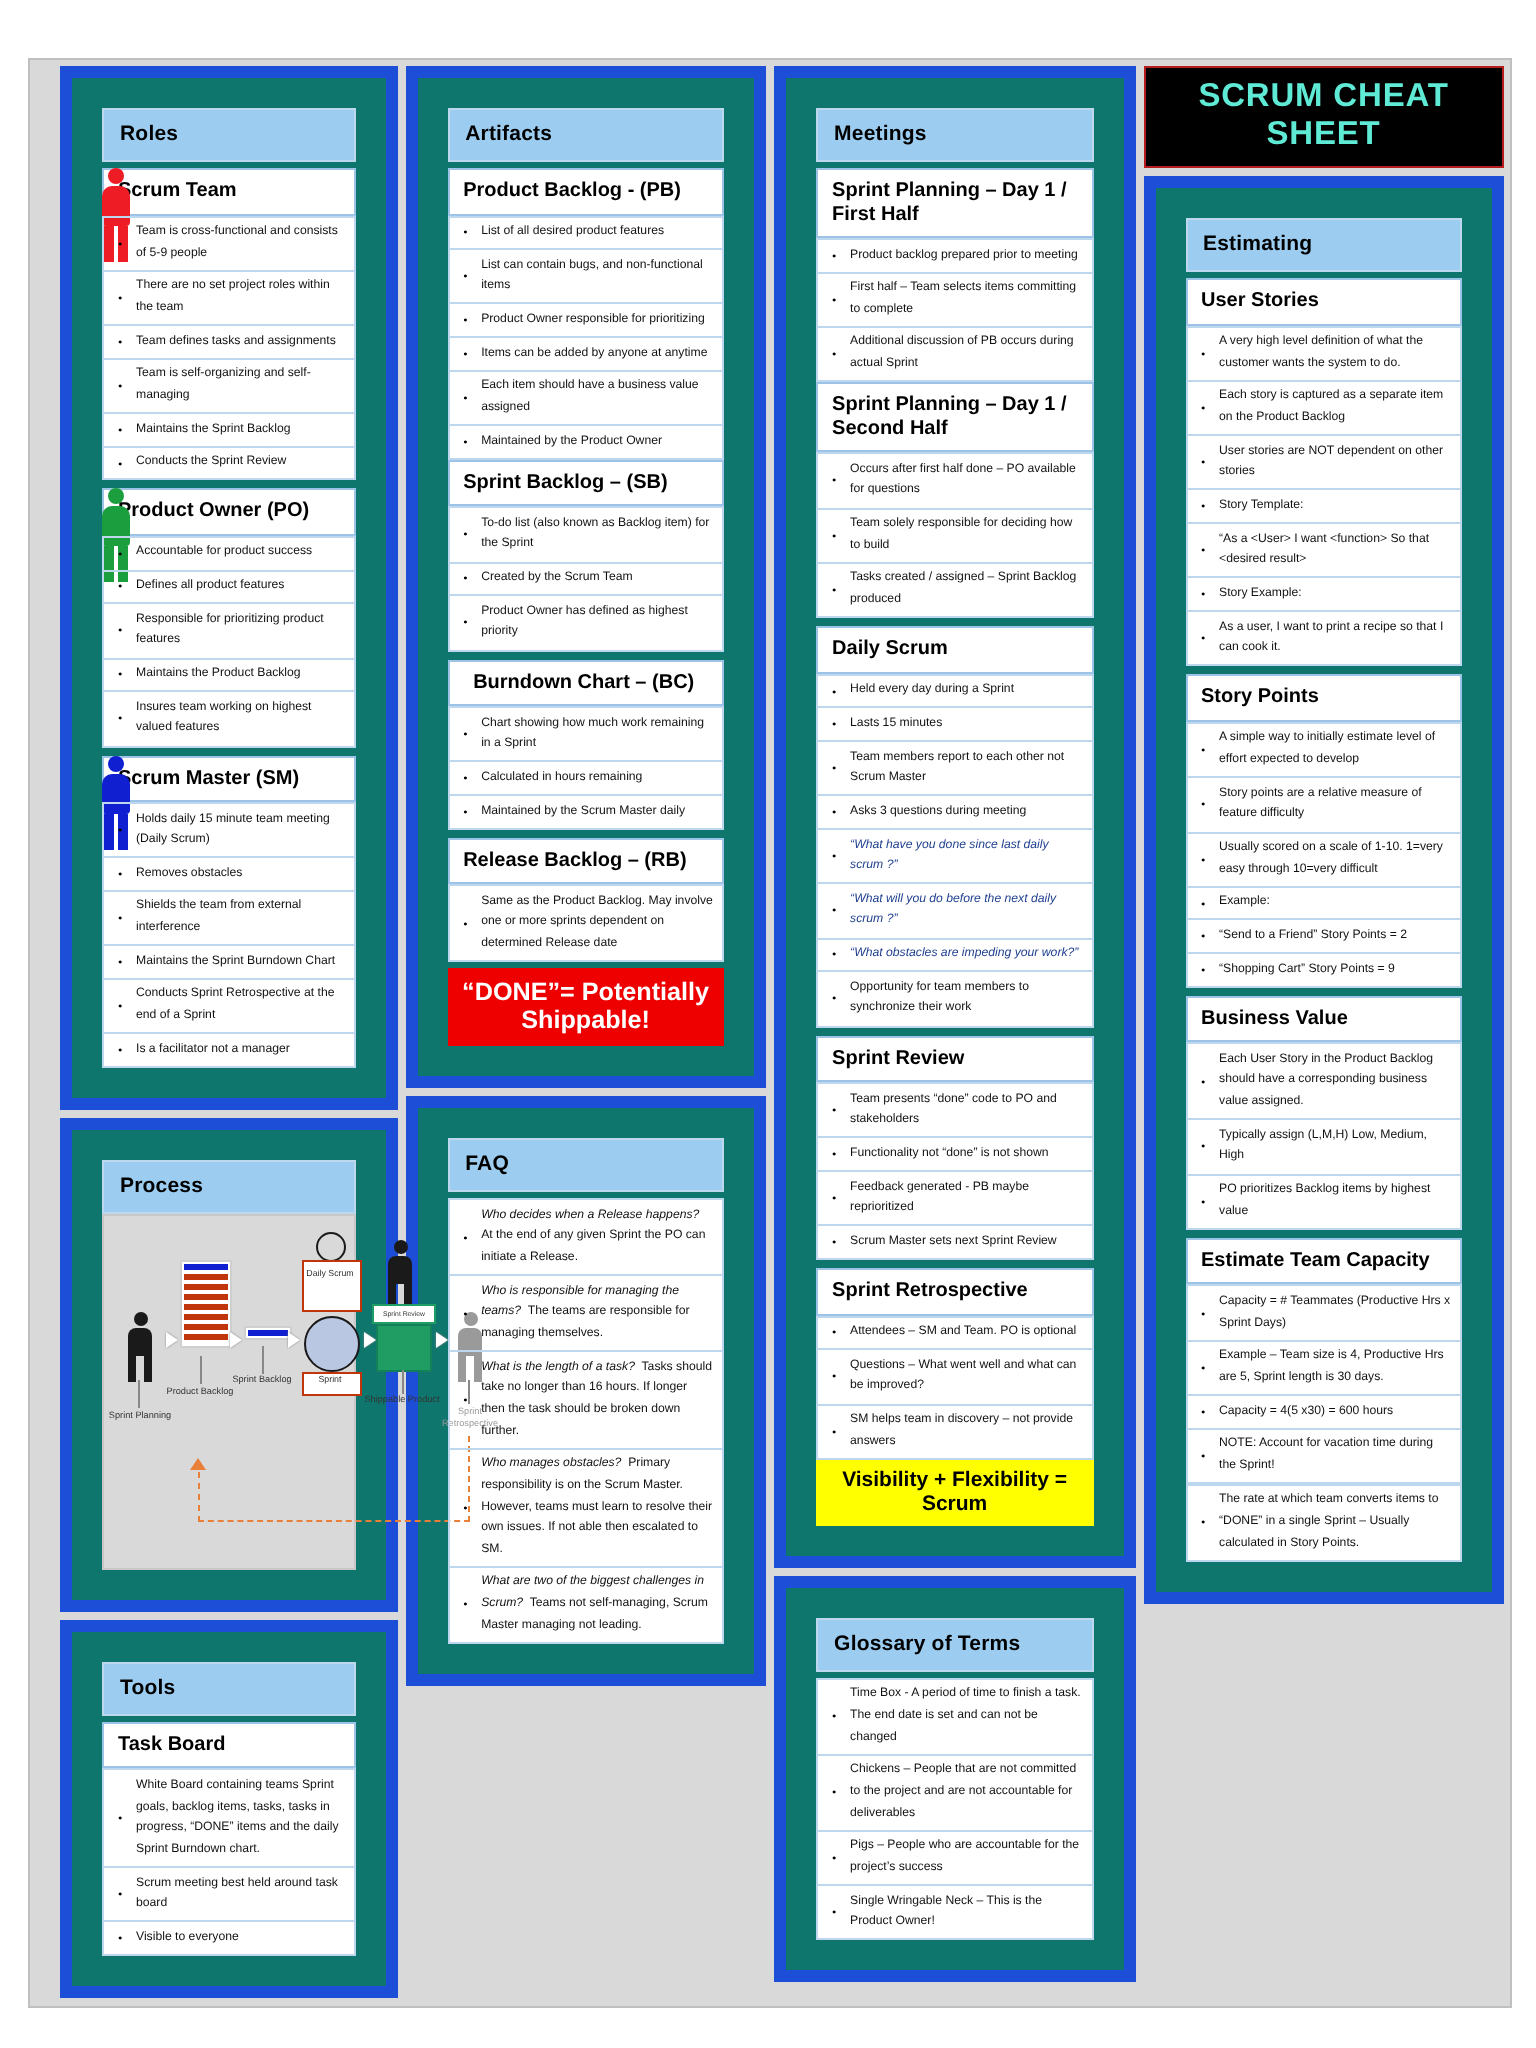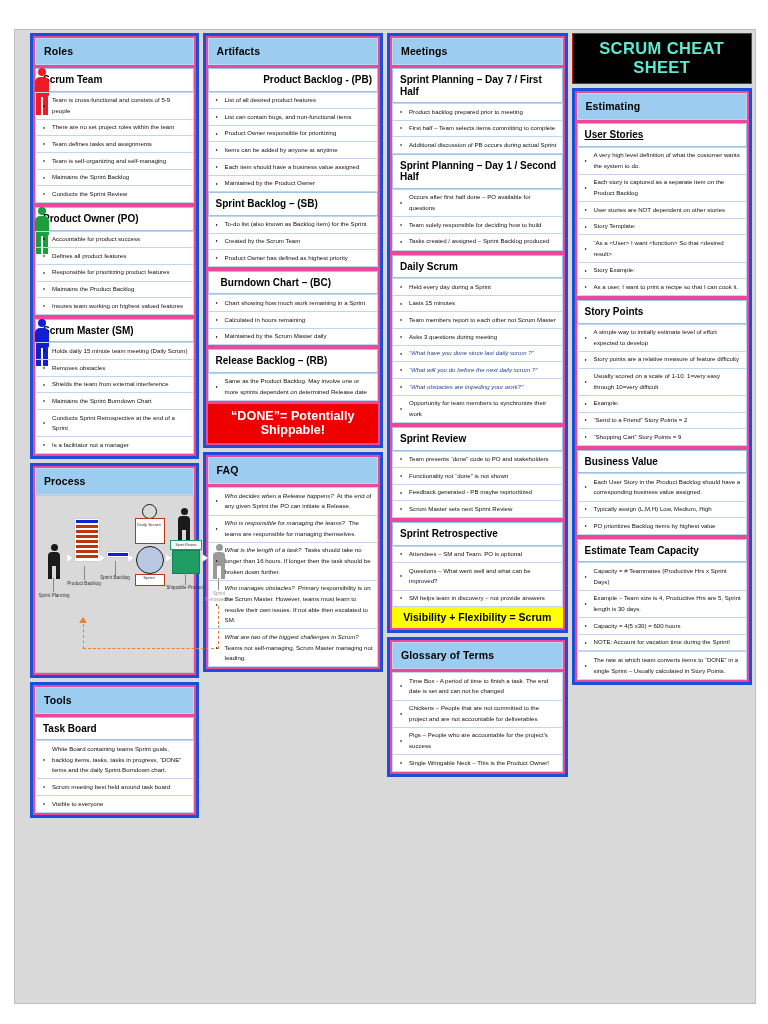--- a/index.html
+++ b/index.html
@@ -24,24 +24,24 @@
     width:182px;
     display:flex;
     flex-direction:column;
     gap:4px;
     box-sizing:border-box;
   }
   .col.roles{ padding-left:12px; position:relative; }
 
   
   .panel{
-    background:#ec4899;
-    border:3px solid #1d4ed8;
-    box-sizing:border-box;
-    padding:2px;
+    background:#0f766e;
+    border:6px solid #1d4ed8;
+    box-sizing:border-box;
+    padding:15px;
   }
   .band{
     background:#9ccdf0;
     border:1px solid #bdd7ee;
     color:#000;
     font-weight:bold;
     font-size:10.5px;
     padding:6px 6px 7px 8px;
     box-sizing:border-box;
     letter-spacing:.1px;
@@ -351,21 +351,21 @@
         <li>Visible to everyone</li>
       </ul>
     </div>
   </div>
 
   <div class="col">
 
     <div class="panel">
       <div class="band">Artifacts</div>
 
-      <div class="subhead" style="margin-top:3px;text-align:right;">Product Backlog - (PB)</div>
+      <div class="subhead" style="margin-top:3px;">Product Backlog - (PB)</div>
       <ul class="items">
         <li>List of all desired product features</li>
         <li>List can contain bugs, and non-functional items</li>
         <li>Product Owner responsible for prioritizing</li>
         <li>Items can be added by anyone at anytime</li>
         <li>Each item should have a business value assigned</li>
         <li>Maintained by the Product Owner</li>
       </ul>
 
       <div class="subhead" style="margin-top:0;">Sprint Backlog – (SB)</div>
@@ -400,21 +400,21 @@
         <li class="wrapitem"><i>What are two of the biggest challenges in Scrum?</i>&nbsp; <span>Teams not self-managing, Scrum Master managing not leading.</span></li>
       </ul>
     </div>
   </div>
 
   <div class="col">
 
     <div class="panel">
       <div class="band">Meetings</div>
 
-      <div class="subhead" style="margin-top:3px;">Sprint Planning – Day 7 / First Half</div>
+      <div class="subhead" style="margin-top:3px;">Sprint Planning – Day 1 / First Half</div>
       <ul class="items">
         <li>Product backlog prepared prior to meeting</li>
         <li>First half – Team selects items committing to complete</li>
         <li>Additional discussion of PB occurs during actual Sprint</li>
       </ul>
 
       <div class="subhead">Sprint Planning – Day 1 / Second Half</div>
       <ul class="items">
         <li>Occurs after first half done – PO available for questions</li>
         <li>Team solely responsible for deciding how to build</li>
@@ -462,21 +462,21 @@
     </div>
   </div>
 
   <div class="col">
 
     <div class="title-bar">SCRUM CHEAT SHEET</div>
 
     <div class="panel">
       <div class="band">Estimating</div>
 
-      <div class="subhead" style="margin-top:3px;text-decoration:underline;">User Stories</div>
+      <div class="subhead" style="margin-top:3px;">User Stories</div>
       <ul class="items">
         <li class="wrapitem">A very high level definition of what the customer wants the system to do.</li>
         <li class="wrapitem">Each story is captured as a separate item on the Product Backlog</li>
         <li>User stories are NOT dependent on other stories</li>
         <li>Story Template:</li>
         <li>“As a &lt;User&gt; I want &lt;function&gt; So that &lt;desired result&gt;</li>
         <li>Story Example:</li>
         <li>As a user, I want to print a recipe so that I can cook it.</li>
       </ul>
 

